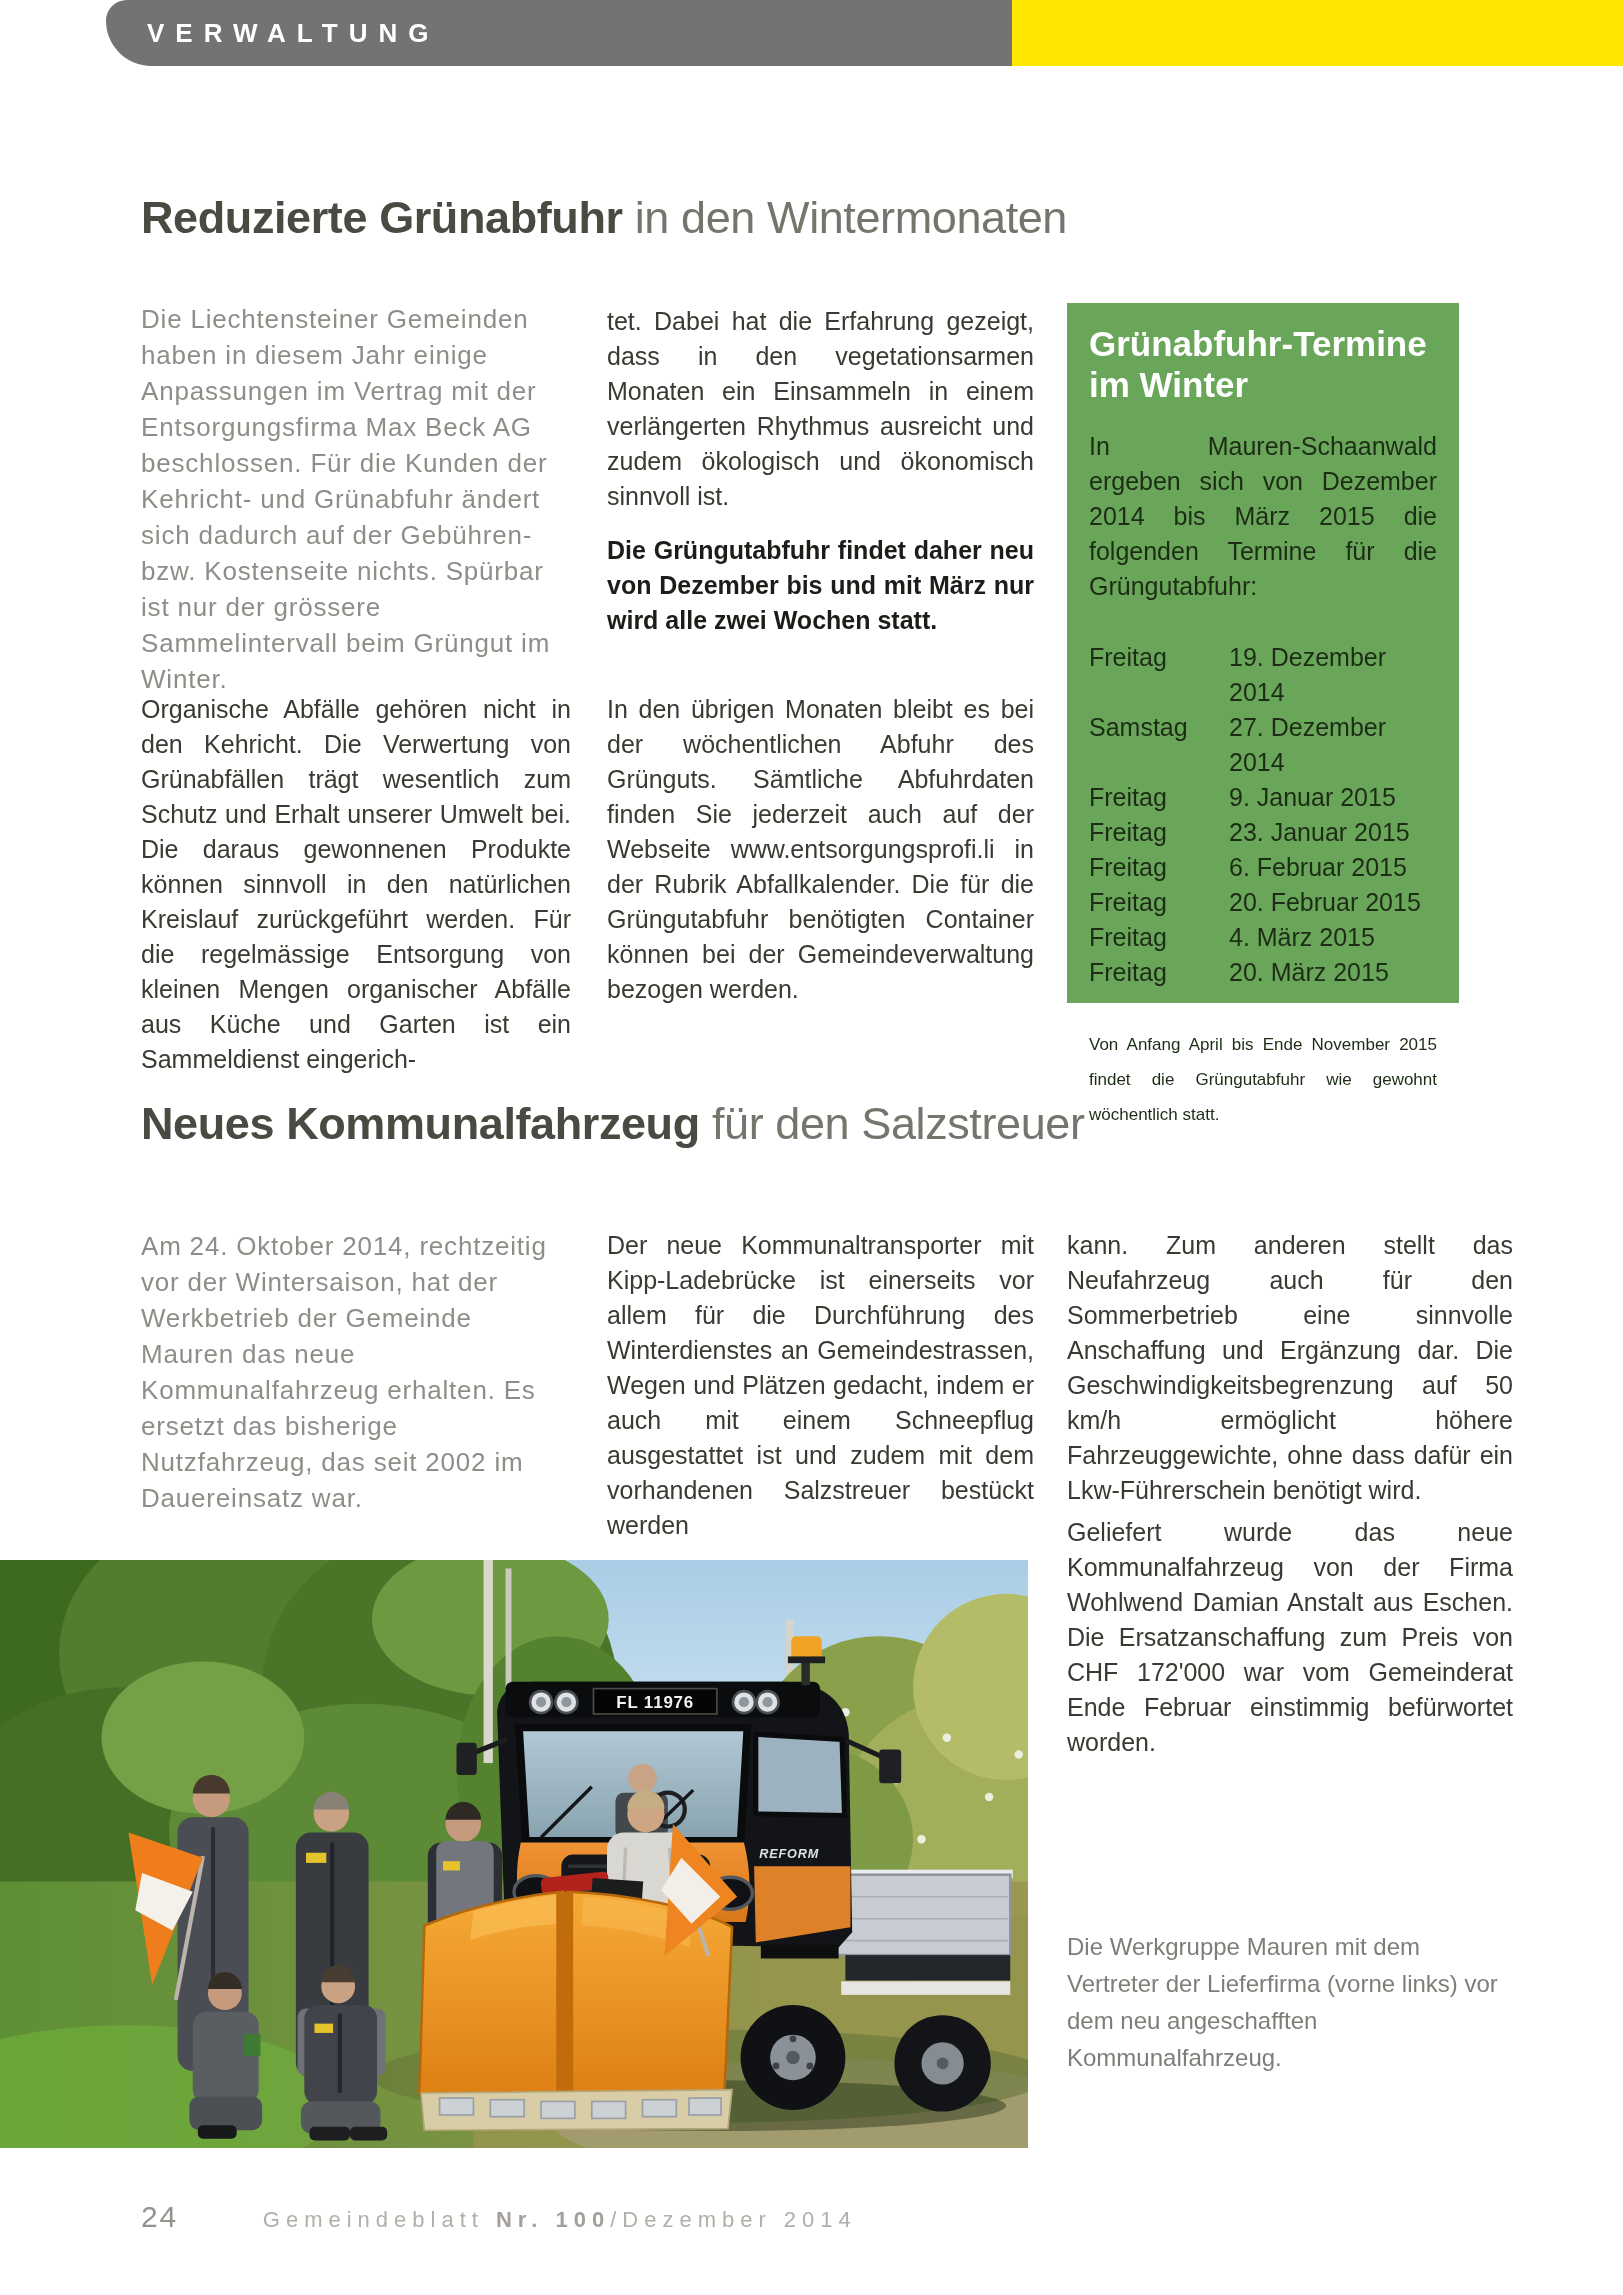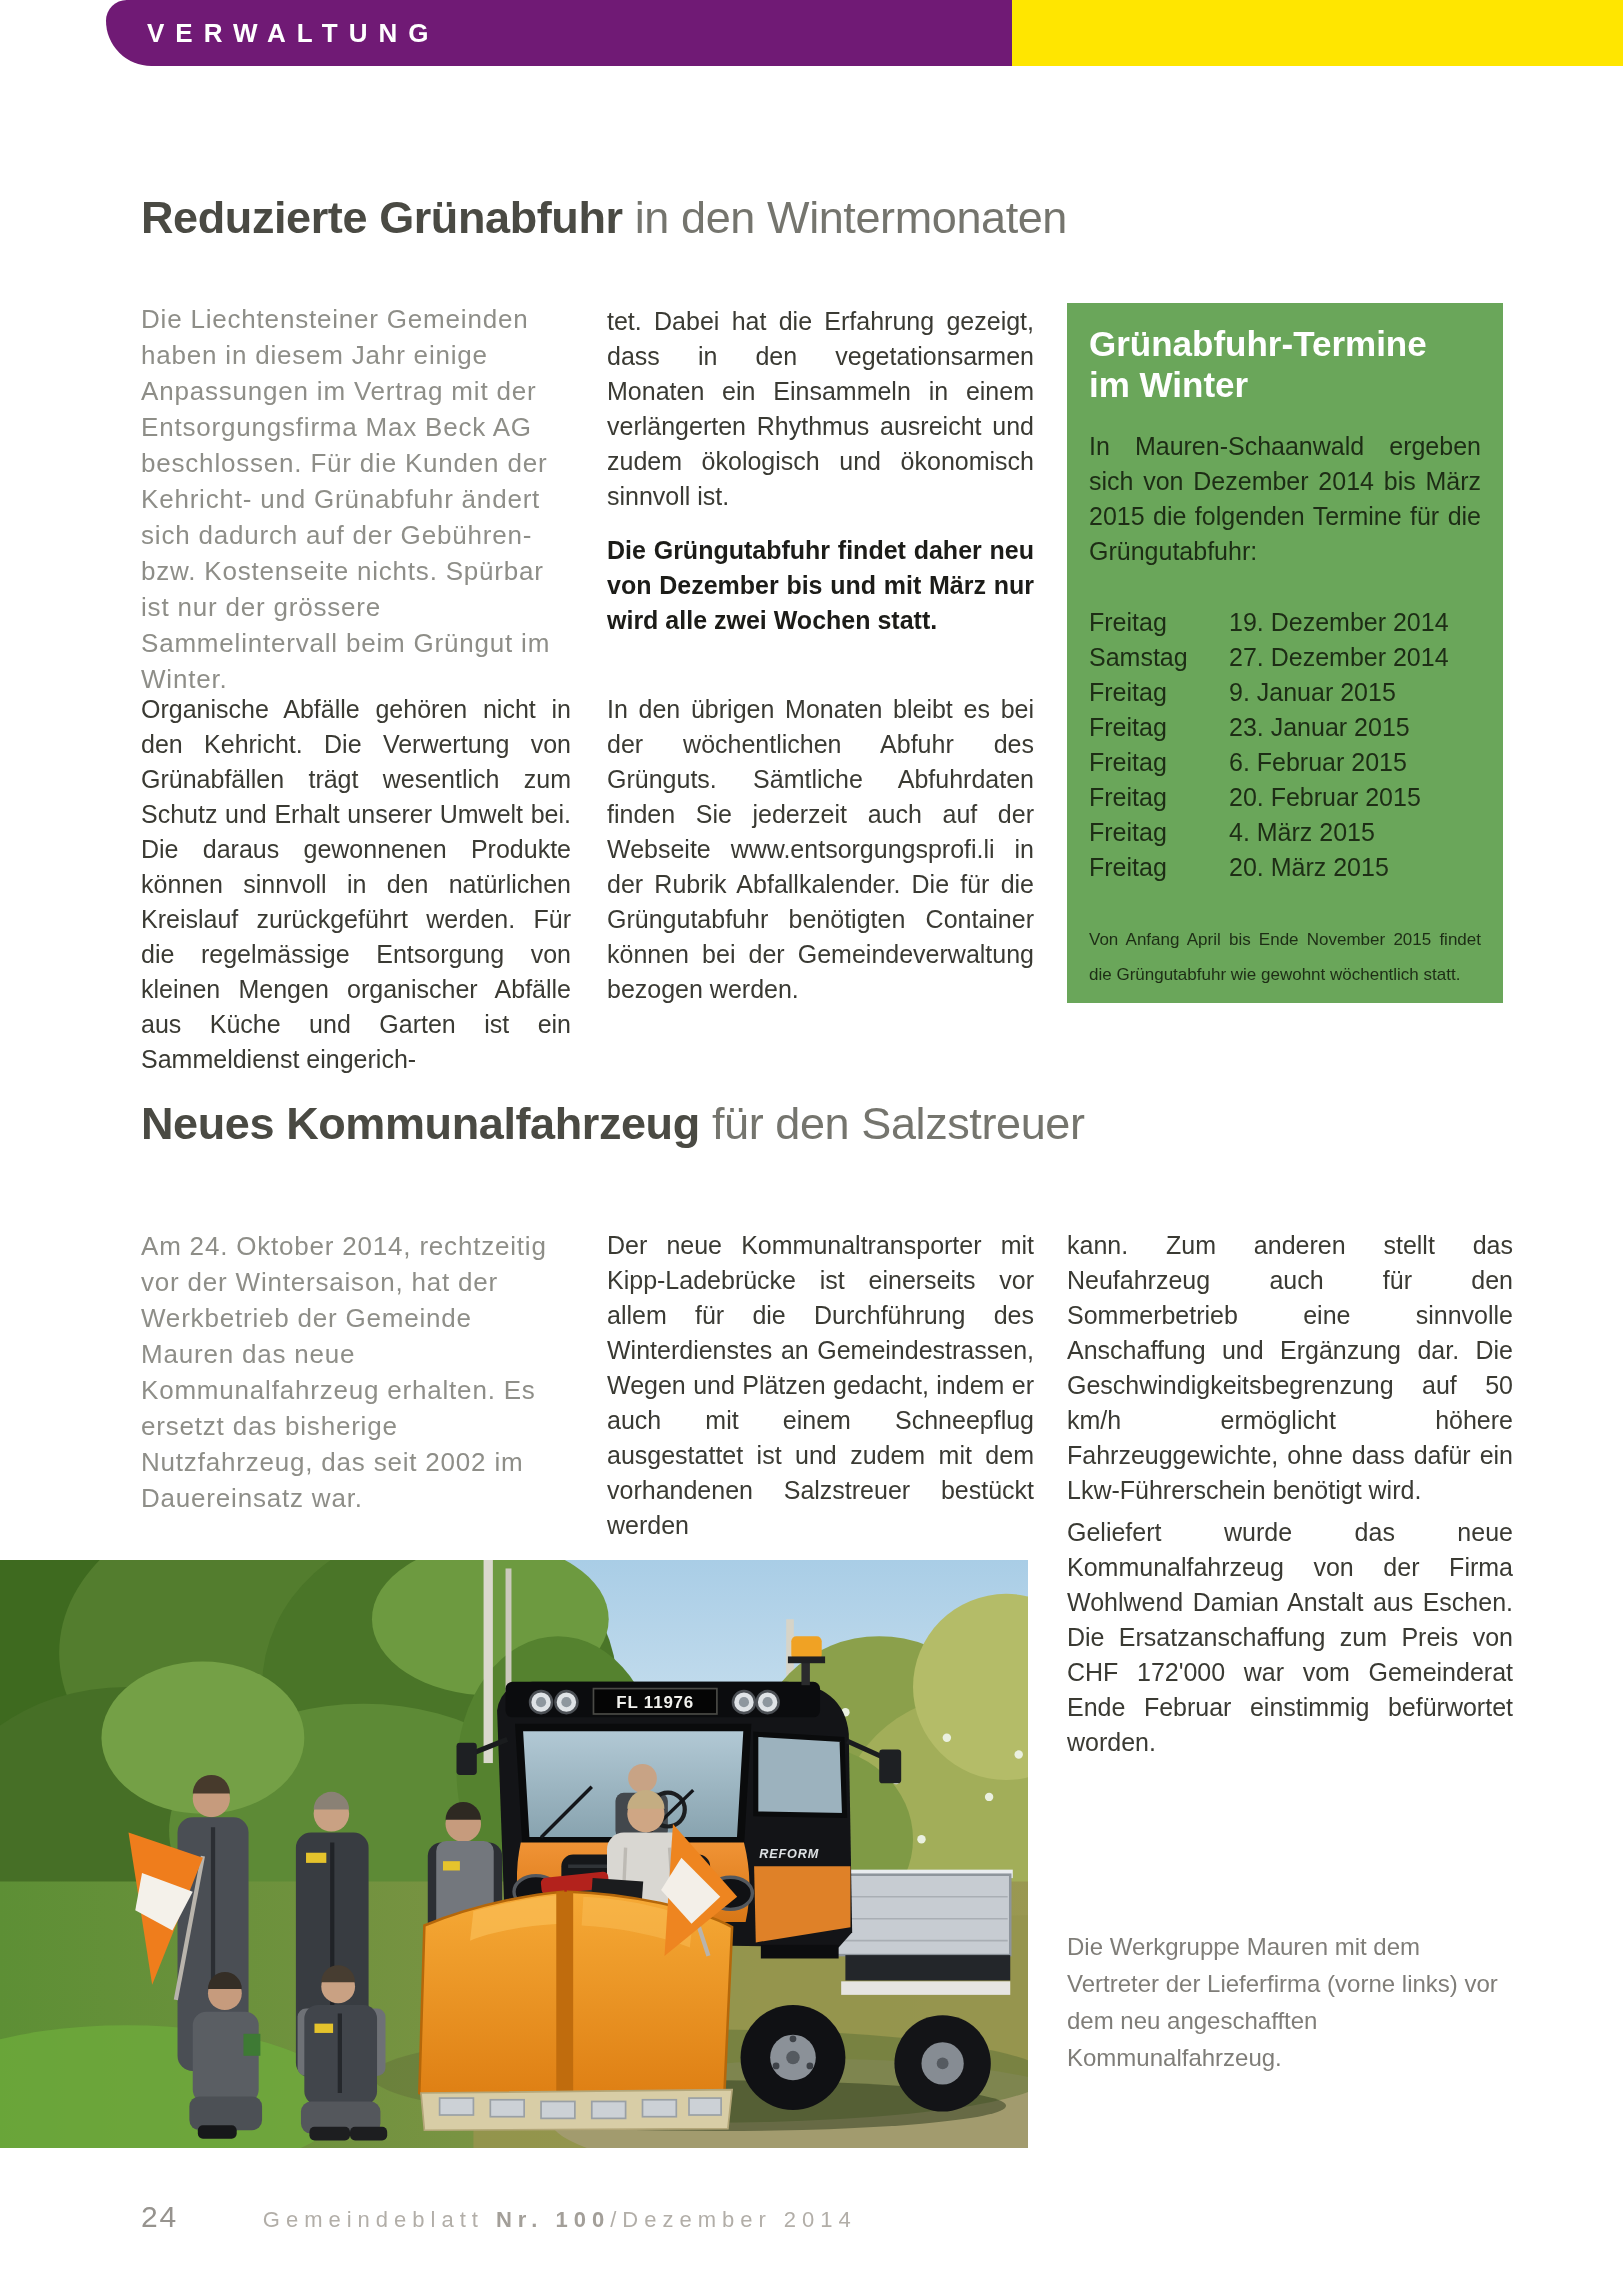--- a/index.html
+++ b/index.html
@@ -1,32 +1,32 @@
 <!DOCTYPE html>
 <html style="font-size:13.5px"><head>
 <meta charset="utf-8">
 <style>
   html,body{margin:0;padding:0;background:#ffffff;}
   .page{position:relative;width:1623px;height:2295px;background:#ffffff;overflow:hidden;
         font-family:"Liberation Sans",sans-serif;}
   
-  .header-bar{position:absolute;left:106px;top:0;width:906px;height:66px;background:#701a75;
+  .header-bar{position:absolute;left:106px;top:0;width:906px;height:66px;background:#737373;
               border-radius:27px 0 0 59px;display:flex;align-items:center;}
   .header-label{color:#ffffff;font-size:26px;font-weight:bold;letter-spacing:11px;margin-left:41px;}
   .accent-bar{position:absolute;left:1012px;top:0;width:611px;height:66px;background:#ffe600;}
   
   .headline{position:absolute;left:141px;width:1353px;font-size:45px;line-height:49px;letter-spacing:-0.4px;}
   .headline .hl-bold{font-weight:bold;color:#4a4a43;}
   .headline .hl-light{font-weight:normal;color:#75756e;}
   
   .lead{position:absolute;color:#8e8e88;font-size:26px;line-height:36px;letter-spacing:0.8px;text-align:left;}
   .body-par{position:absolute;color:#3a3a33;font-size:25px;line-height:35px;text-align:justify;}
   .body-par.bold{font-weight:bold;color:#1c1c18;}
   
-  .green-box{position:absolute;left:1067px;top:303px;width:436px;height:700px;background:#6aa65a;
+  .green-box{position:absolute;left:1067px;top:303px;width:392px;height:700px;background:#6aa65a;
              box-sizing:border-box;padding:20px 22px;}
   .green-title{color:#ffffff;font-weight:bold;font-size:35px;line-height:41px;margin-bottom:24px;}
   .green-intro{color:#1d2d15;font-size:25px;line-height:35px;text-align:justify;}
   .schedule{margin-top:36px;}
   .schedule-row{display:flex;color:#1d2d15;font-size:25px;line-height:35px;}
   .schedule-day{width:140px;flex:none;}
   .green-outro{color:#1d2d15;font-size:17px;line-height:35px;text-align:justify;margin-top:37px;}
   
   .photo{position:absolute;left:0;top:1560px;width:1028px;height:588px;}
   .photo svg{display:block;width:100%;height:100%;}

